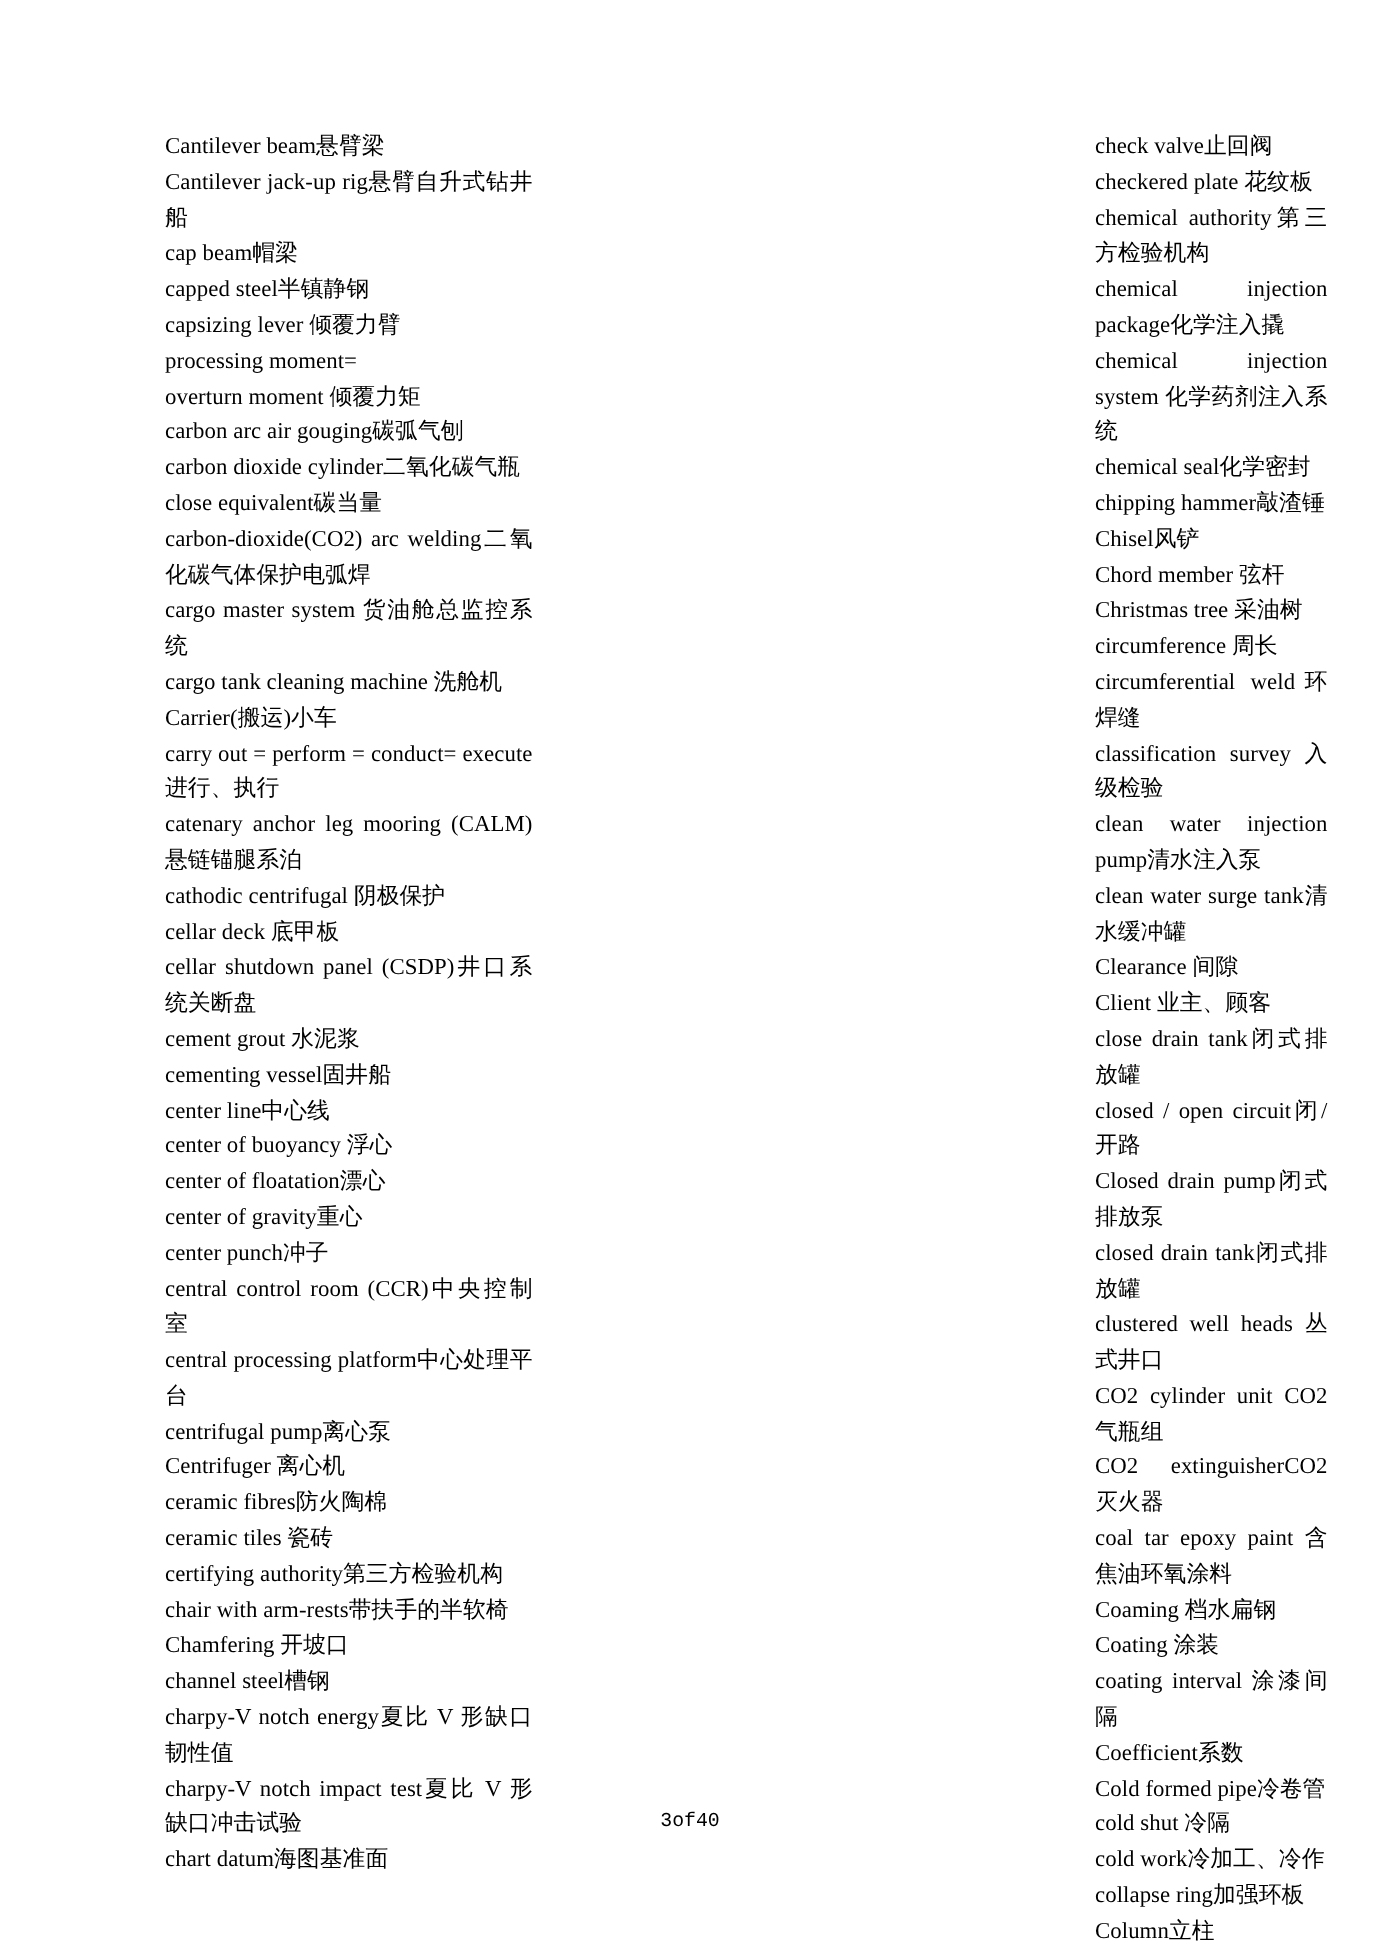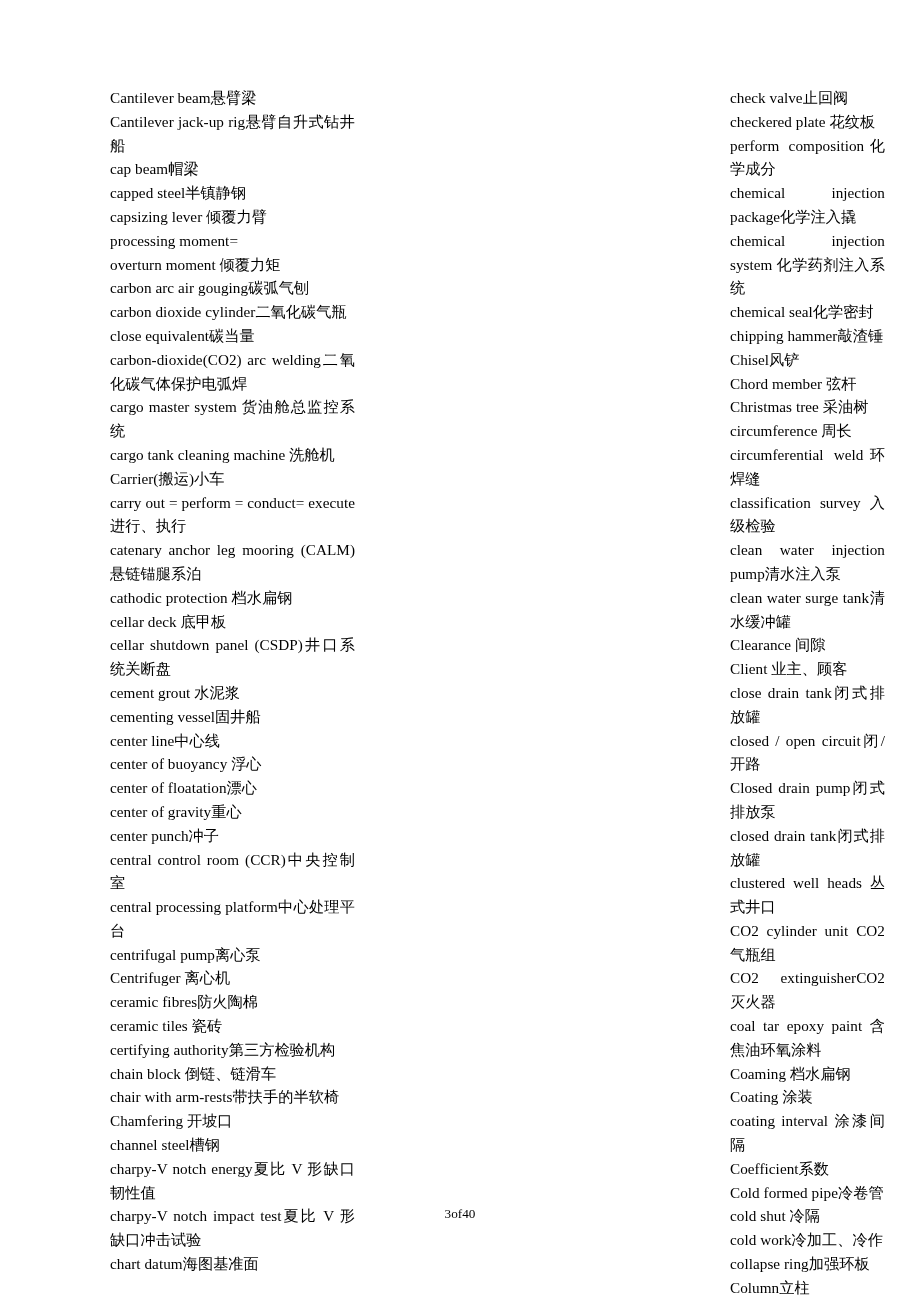--- a/index.html
+++ b/index.html
@@ -60,21 +60,21 @@
     text-align: left;
   }
   .footer {
     position: absolute;
     left: 0;
     top: 1206px;
     width: 920px;
     text-align: center;
     font-size: 13.2px;
     line-height: 16px;
-    font-family: Liberation Serif, serif;
+    font-family: Liberation Mono, monospace;
   }
 </style>
 </head>
 <body>
 
 <div class="page">
 
   <div class="columns">
 
     <div class="column column-left">
@@ -87,51 +87,50 @@
       <p class="entry">overturn moment 倾覆力矩</p>
       <p class="entry">carbon arc air gouging碳弧气刨</p>
       <p class="entry">carbon dioxide cylinder二氧化碳气瓶</p>
       <p class="entry">close equivalent碳当量</p>
       <p class="entry">carbon-dioxide(CO2) arc welding二氧化碳气体保护电弧焊</p>
       <p class="entry">cargo master system 货油舱总监控系统</p>
       <p class="entry">cargo tank cleaning machine 洗舱机</p>
       <p class="entry">Carrier(搬运)小车</p>
       <p class="entry">carry out = perform = conduct= execute 进行、执行</p>
       <p class="entry">catenary anchor leg mooring (CALM) 悬链锚腿系泊</p>
-      <p class="entry">cathodic protection 档水扁钢</p>
+      <p class="entry">cathodic centrifugal 阴极保护</p>
       <p class="entry">cellar deck 底甲板</p>
       <p class="entry">cellar shutdown panel (CSDP)井口系统关断盘</p>
       <p class="entry">cement grout 水泥浆</p>
       <p class="entry">cementing vessel固井船</p>
       <p class="entry">center line中心线</p>
       <p class="entry">center of buoyancy 浮心</p>
       <p class="entry">center of floatation漂心</p>
       <p class="entry">center of gravity重心</p>
       <p class="entry">center punch冲子</p>
       <p class="entry">central control room (CCR)中央控制室</p>
       <p class="entry">central processing platform中心处理平台</p>
       <p class="entry">centrifugal pump离心泵</p>
       <p class="entry">Centrifuger 离心机</p>
       <p class="entry">ceramic fibres防火陶棉</p>
       <p class="entry">ceramic tiles 瓷砖</p>
       <p class="entry">certifying authority第三方检验机构</p>
-      <p class="entry">chain block 倒链、链滑车</p>
       <p class="entry">chair with arm-rests带扶手的半软椅</p>
       <p class="entry">Chamfering 开坡口</p>
       <p class="entry">channel steel槽钢</p>
       <p class="entry">charpy-V notch energy夏比 V 形缺口韧性值</p>
       <p class="entry">charpy-V notch impact test夏比 V 形缺口冲击试验</p>
       <p class="entry">chart datum海图基准面</p>
 
     </div>
 
     <div class="column column-right">
       <p class="entry">check valve止回阀</p>
       <p class="entry">checkered plate 花纹板</p>
-      <p class="entry">perform composition化学成分</p>
+      <p class="entry">chemical authority第三方检验机构</p>
       <p class="entry">chemical injection package化学注入撬</p>
       <p class="entry">chemical injection system 化学药剂注入系统</p>
       <p class="entry">chemical seal化学密封</p>
       <p class="entry">chipping hammer敲渣锤</p>
       <p class="entry">Chisel风铲</p>
       <p class="entry">Chord member 弦杆</p>
       <p class="entry">Christmas tree 采油树</p>
       <p class="entry">circumference  周长</p>
       <p class="entry">circumferential weld环焊缝</p>
       <p class="entry">classification survey 入级检验</p>

